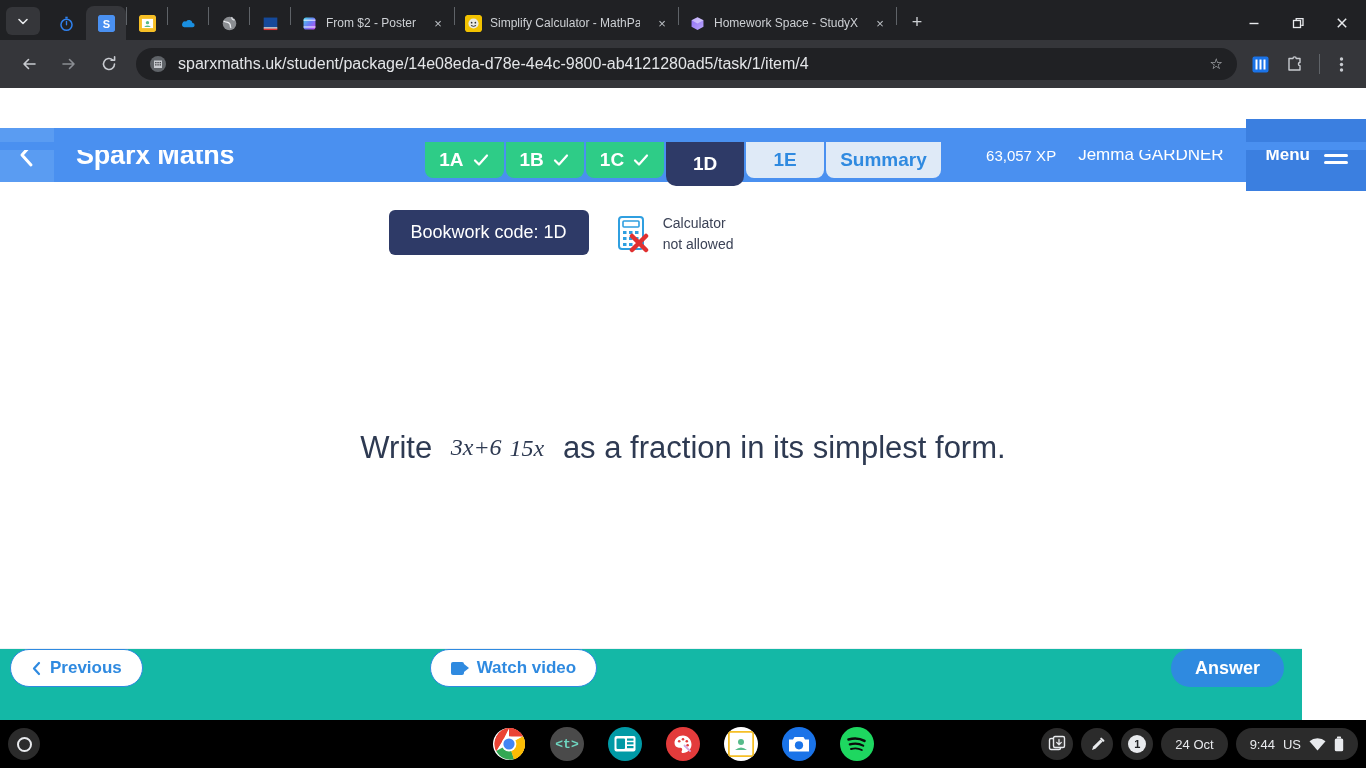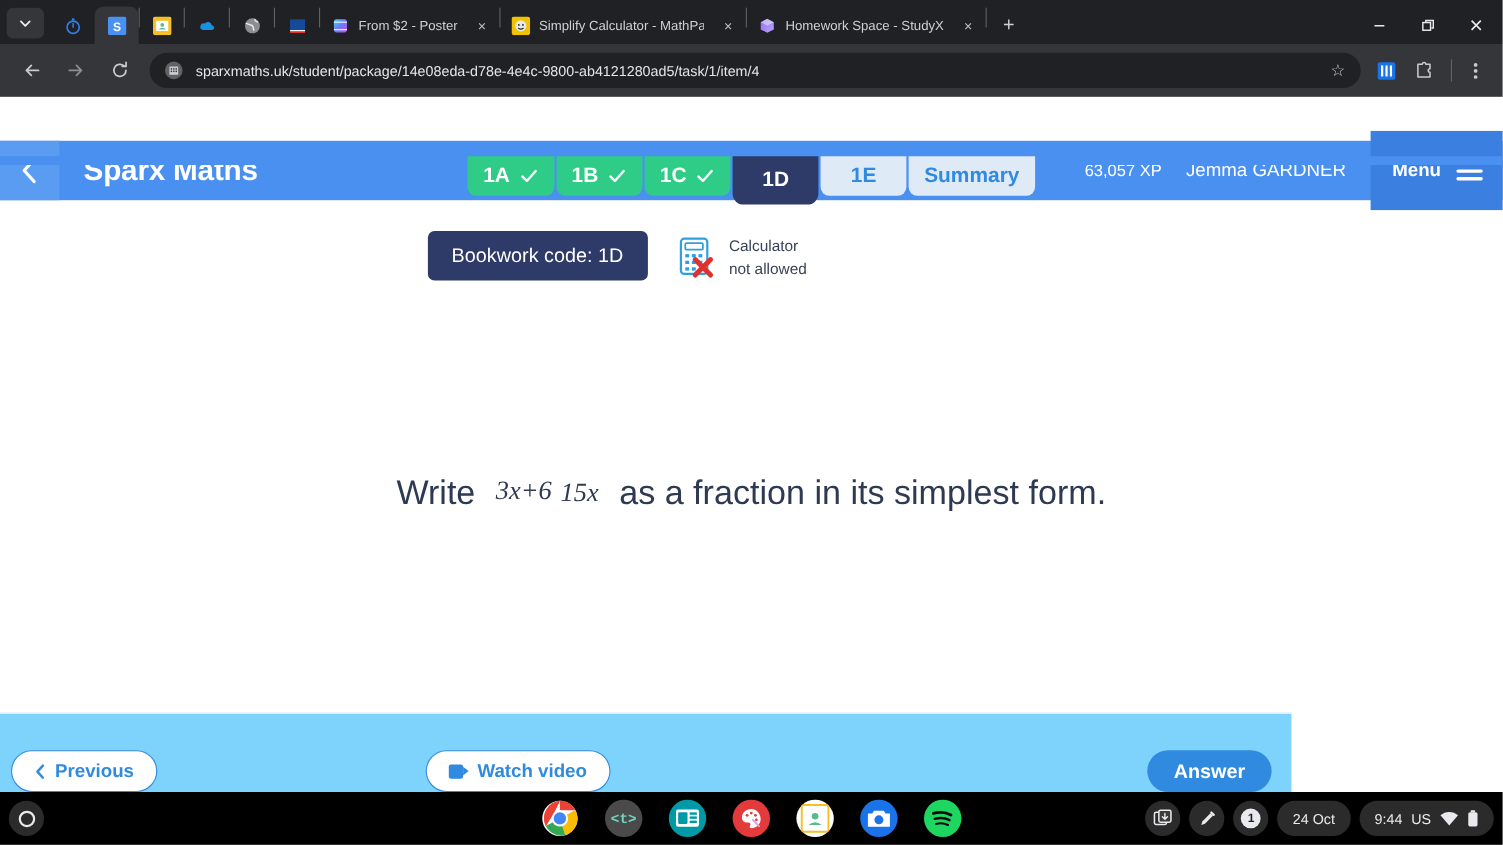--- a/index.html
+++ b/index.html
@@ -90,21 +90,21 @@
     flex: 1; height: 32px; margin: 0 8px 0 12px;
     background: #202124; border-radius: 16px;
     display: flex; align-items: center; padding: 0 14px;
   }
   .omnibox .site-icon {
     width: 16px; height: 16px; border-radius: 50%;
     background: #5f6368; display:flex; align-items:center; justify-content:center;
     flex: 0 0 auto;
   }
   .omnibox .url {
-    margin-left: 12px; font-size: 13px; color: #e3e5e8;
+    margin-left: 12px; font-size: 16px; color: #e3e5e8;
     white-space: nowrap; overflow:hidden;
   }
   .omnibox .star { margin-left: auto; color:#c8cbd0; font-size:15px; }
   .tb-icon {
     width: 30px; height: 30px; margin-right: 4px;
     display:flex; align-items:center; justify-content:center;
     color:#c8cbd0;
   }
   .tb-sep { width:1px; height:20px; background:#5f6368; margin: 0 6px; }
 
@@ -188,23 +188,23 @@
     margin: 0 6px;
     vertical-align: middle;
     line-height: 1.05;
   }
   .frac .num { padding: 0 4px 1px 4px; }
   .frac .bar { width: 100%; height: 2px; background:#2e3a52; }
   .frac .den { padding: 1px 4px 0 4px; }
 
   
   .bottom-bar {
-    position: absolute; bottom: 48px; left:0; width: 1174px; height: 72px;
-    background:#7dd3fc;
-    display:flex; align-items:flex-end;
+    position: absolute; bottom: 48px; left:0; width: 1302px; height: 72px;
+    background:#14b8a6;
+    display:flex; align-items:flex-start;
     border-top: 1px solid #eef1f5;
   }
   .btn-outline {
     border: 1.5px solid #2f8ae0; color:#2f8ae0; background:#fff;
     border-radius: 24px; height: 38px;
     display:flex; align-items:center; justify-content:center; gap:8px;
     font-size: 17px; font-weight: 700;
     padding: 0 20px;
   }
   .btn-prev { margin-left: 10px; }

